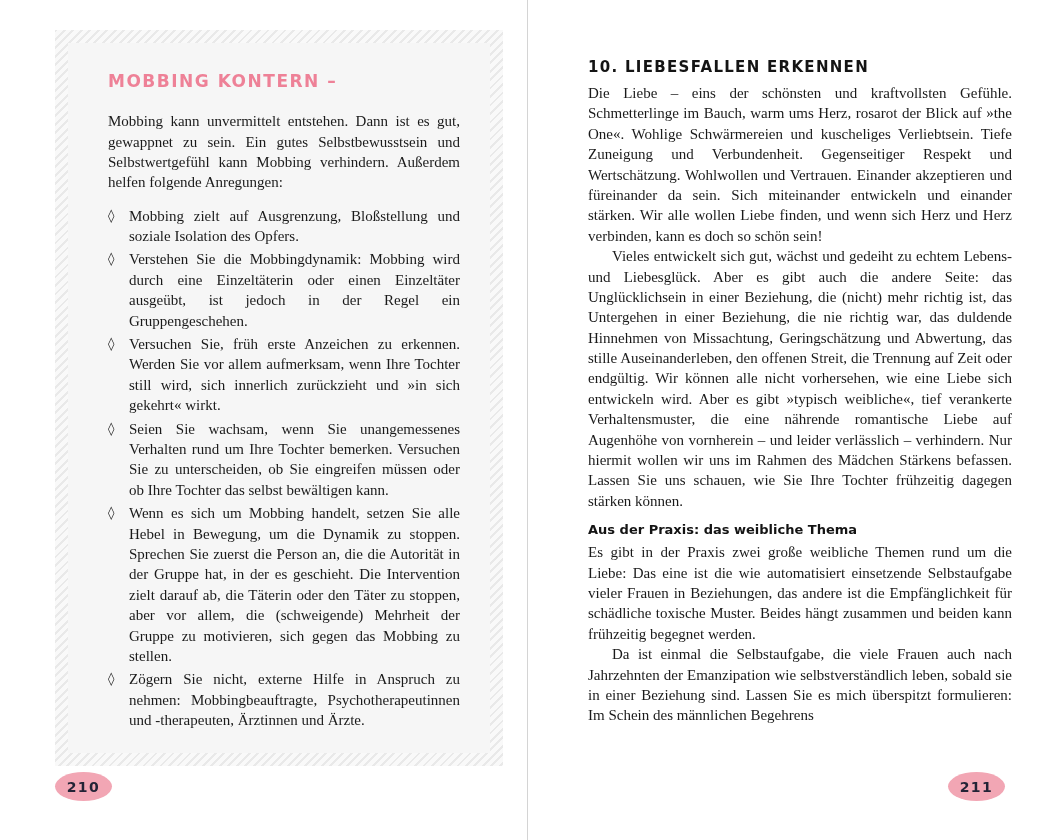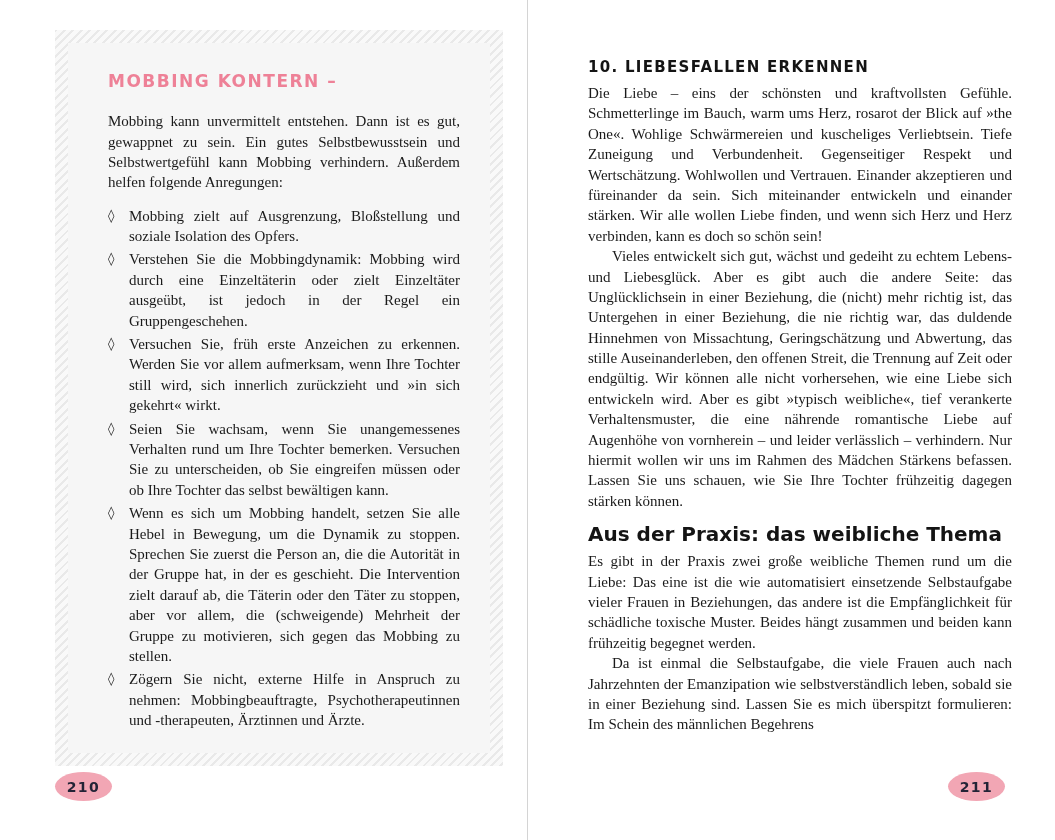--- a/index.html
+++ b/index.html
@@ -72,21 +72,21 @@
   }
   .right-col p {
     font-size:15px;
     line-height:1.36;
     text-align:justify;
   }
   .right-col p.indent { text-indent:1.6em; }
   .subheading {
     font-family:"DejaVu Sans", sans-serif;
     font-weight:700;
-    font-size:20px;
+    font-size:13px;
     color:#141414;
     margin:11px 0 5px 0;
   }
 
   
   .page-num {
     position:absolute; bottom:39px;
     width:57px; height:29px;
     background:var(--page-badge-pink,#f2a6b4);
     border-radius:50%;
@@ -113,21 +113,21 @@
       </h2>
       <div class="left-body">
         <p class="intro">Mobbing kann unvermittelt entstehen. Dann ist es gut, gewappnet zu sein. Ein gutes Selbstbewusstsein und Selbstwertgefühl kann Mobbing verhindern. Außerdem helfen folgende Anregungen:</p>
         <ul class="bullets">
           <li>
             <span class="marker">◊</span>
             <span class="text">Mobbing zielt auf Ausgrenzung, Bloßstellung und soziale Isolation des Opfers.</span>
           </li>
           <li>
             <span class="marker">◊</span>
-            <span class="text">Verstehen Sie die Mobbingdynamik: Mobbing wird durch eine Einzeltäterin oder zielt Einzeltäter ausgeübt, ist jedoch in der Regel ein Gruppengeschehen.</span>
+            <span class="text">Verstehen Sie die Mobbingdynamik: Mobbing wird durch eine Einzeltäterin oder einen Einzeltäter ausgeübt, ist jedoch in der Regel ein Gruppengeschehen.</span>
           </li>
           <li>
             <span class="marker">◊</span>
             <span class="text">Versuchen Sie, früh erste Anzeichen zu erkennen. Werden Sie vor allem aufmerksam, wenn Ihre Tochter still wird, sich innerlich zurückzieht und »in sich gekehrt« wirkt.</span>
           </li>
           <li>
             <span class="marker">◊</span>
             <span class="text">Seien Sie wachsam, wenn Sie unangemessenes Verhalten rund um Ihre Tochter bemerken. Versuchen Sie zu unterscheiden, ob Sie eingreifen müssen oder ob Ihre Tochter das selbst bewältigen kann.</span>
           </li>
           <li>

